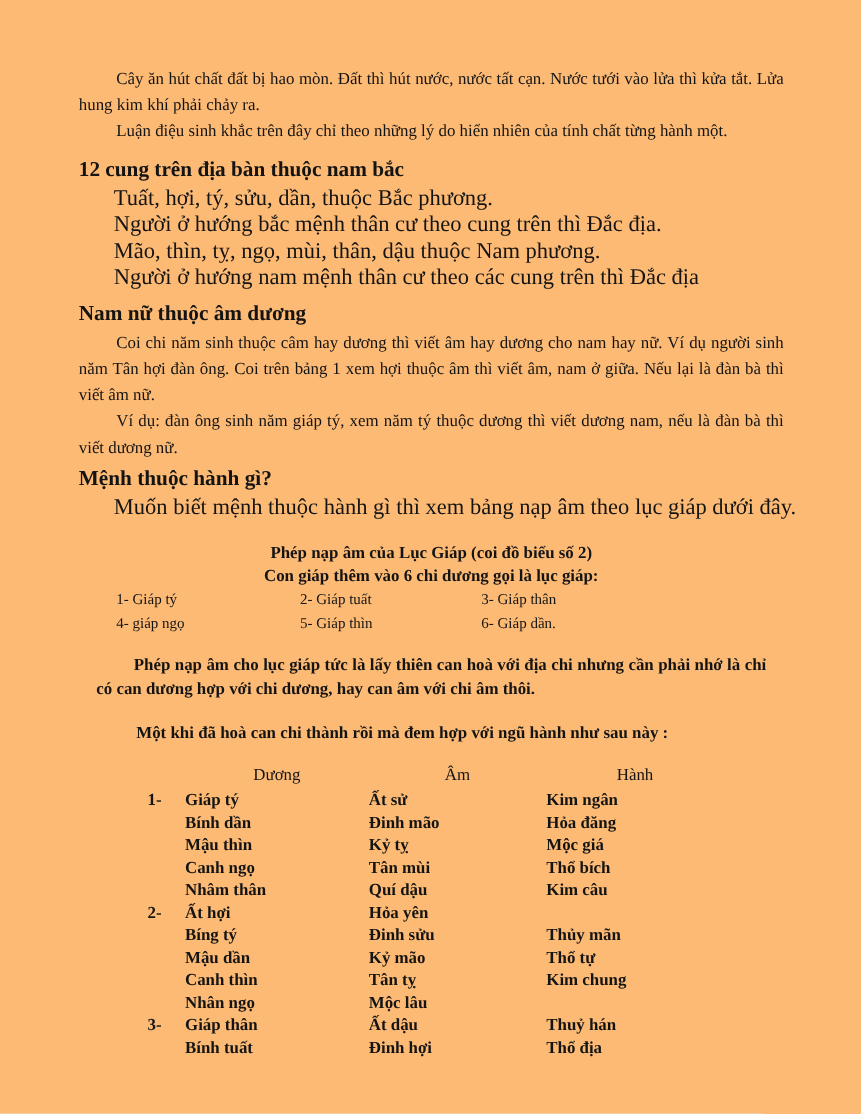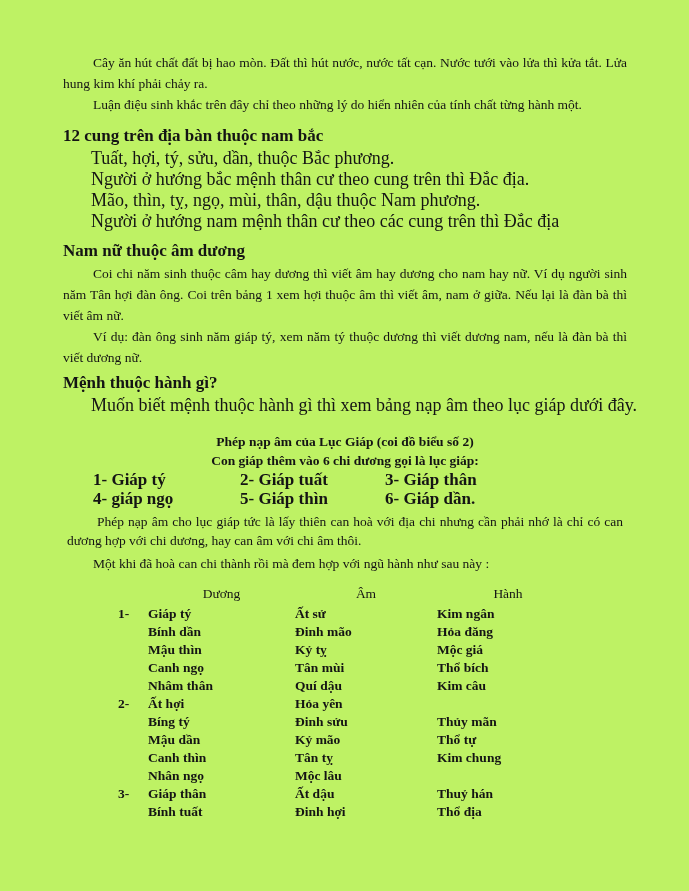--- a/index.html
+++ b/index.html
@@ -1,19 +1,19 @@
 <!DOCTYPE html>
 <html><head>
 <meta charset="utf-8">
 <style>
   html,body { margin:0; padding:0; background:#e8e8e8; }
   .page {
     width: 689px; height: 891px;
     margin: 0 auto;
-    background: #bef264;
+    background: #fdba74;
     color: #141414;
     font-family: "Liberation Serif", "DejaVu Serif", serif;
     overflow: hidden;
     box-sizing: border-box;
   }
   .content {
     padding: 52px 62px 0 63px;
     box-sizing: border-box;
   }
   .body-par {
@@ -45,38 +45,38 @@
     font-weight: bold;
     text-align: center;
     line-height: 19px;
     margin: 0;
   }
   .subtitle-first { margin-top: 16px; }
   .lucgiap-row {
     display: grid;
     grid-template-columns: 147px 145px auto;
     padding-left: 30px;
-    font-size: 17px;
-    font-weight: bold;
+    font-size: 12px;
+    font-weight: normal;
     line-height: 19px;
   }
   .bold-par {
     font-size: 13.5px;
-    font-weight: normal;
+    font-weight: bold;
     line-height: 19px;
     text-align: justify;
     text-indent: 30px;
-    margin: 4px;
+    margin: 14px;
   }
   .bold-line {
     font-size: 13.5px;
-    font-weight: normal;
+    font-weight: bold;
     line-height: 19px;
     padding-left: 30px;
-    margin: 0;
+    margin: 16px;
     white-space: nowrap;
   }
   .nap-am-table { margin-top: 12px; }
   .t-header {
     display: grid;
     grid-template-columns: 30px 147px 142px 142px;
     padding-left: 55px;
     font-size: 13.5px;
     line-height: 18px;
   }

